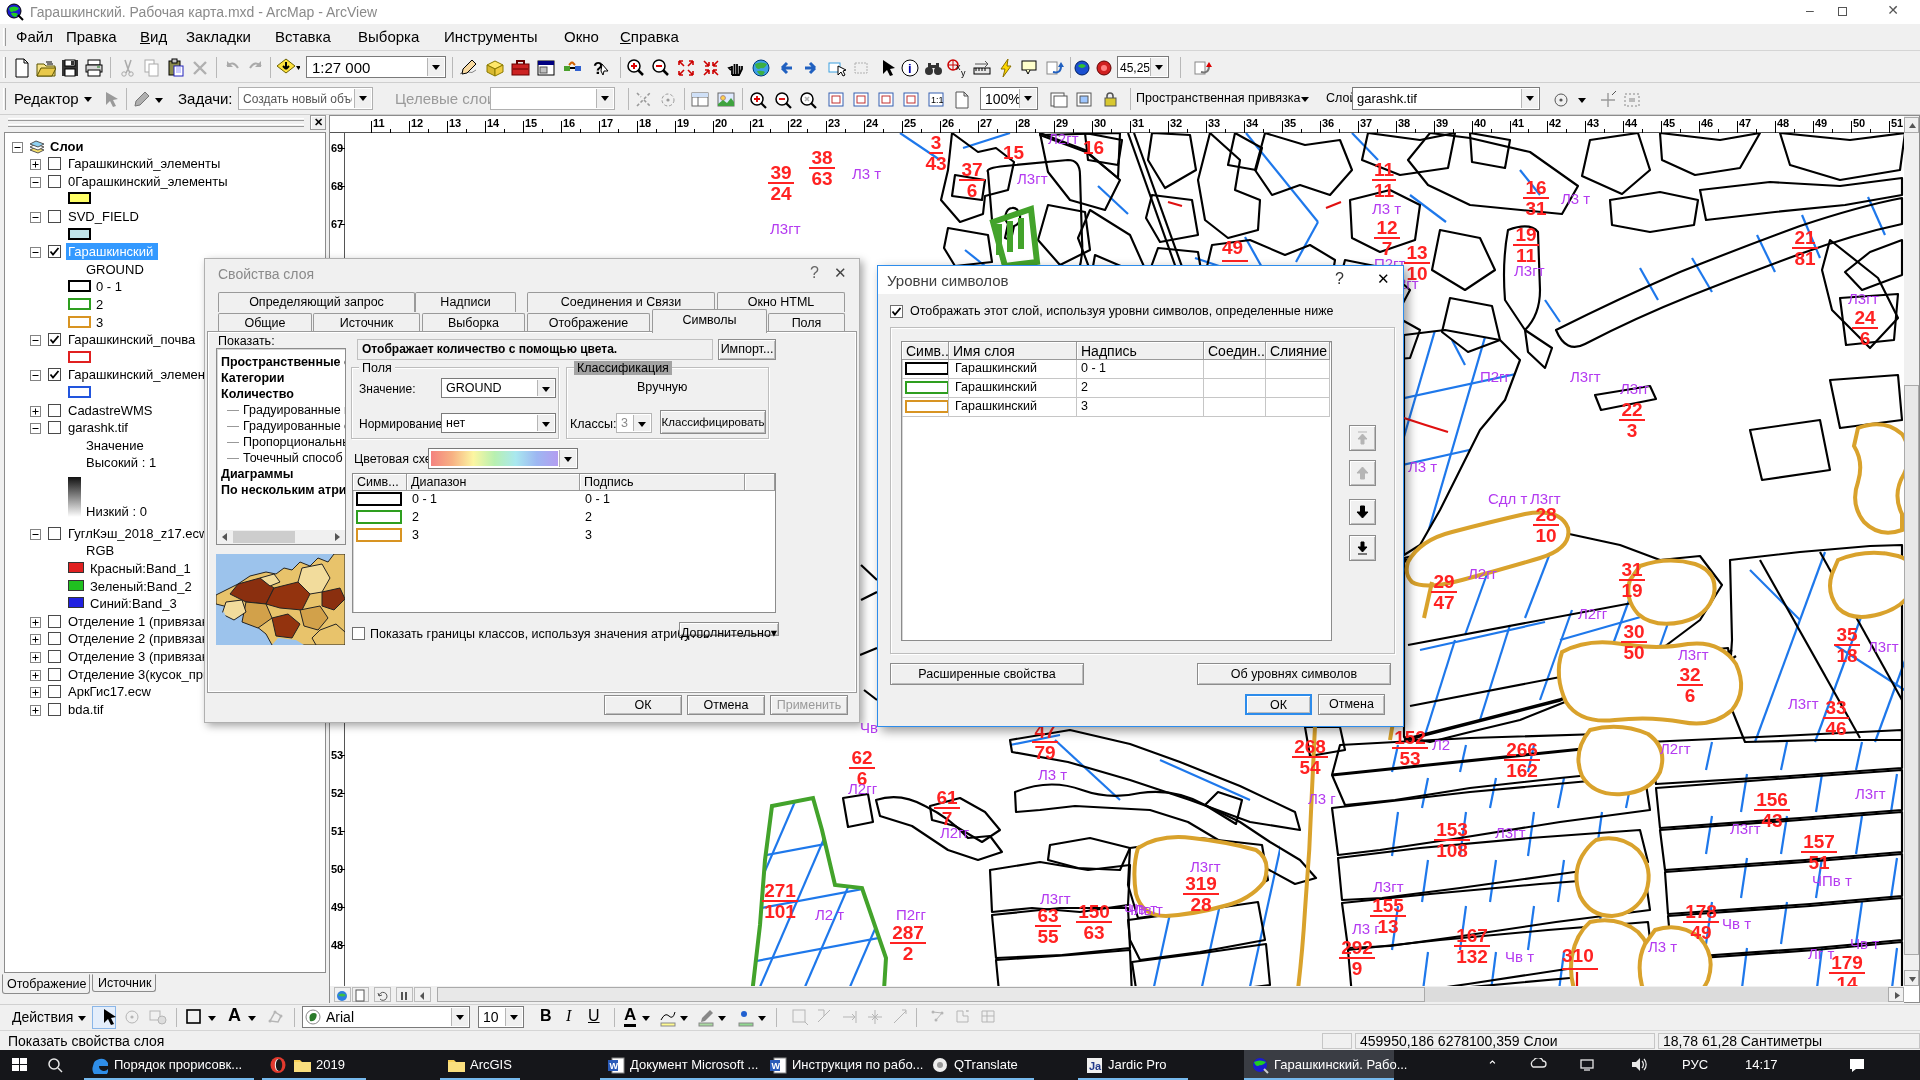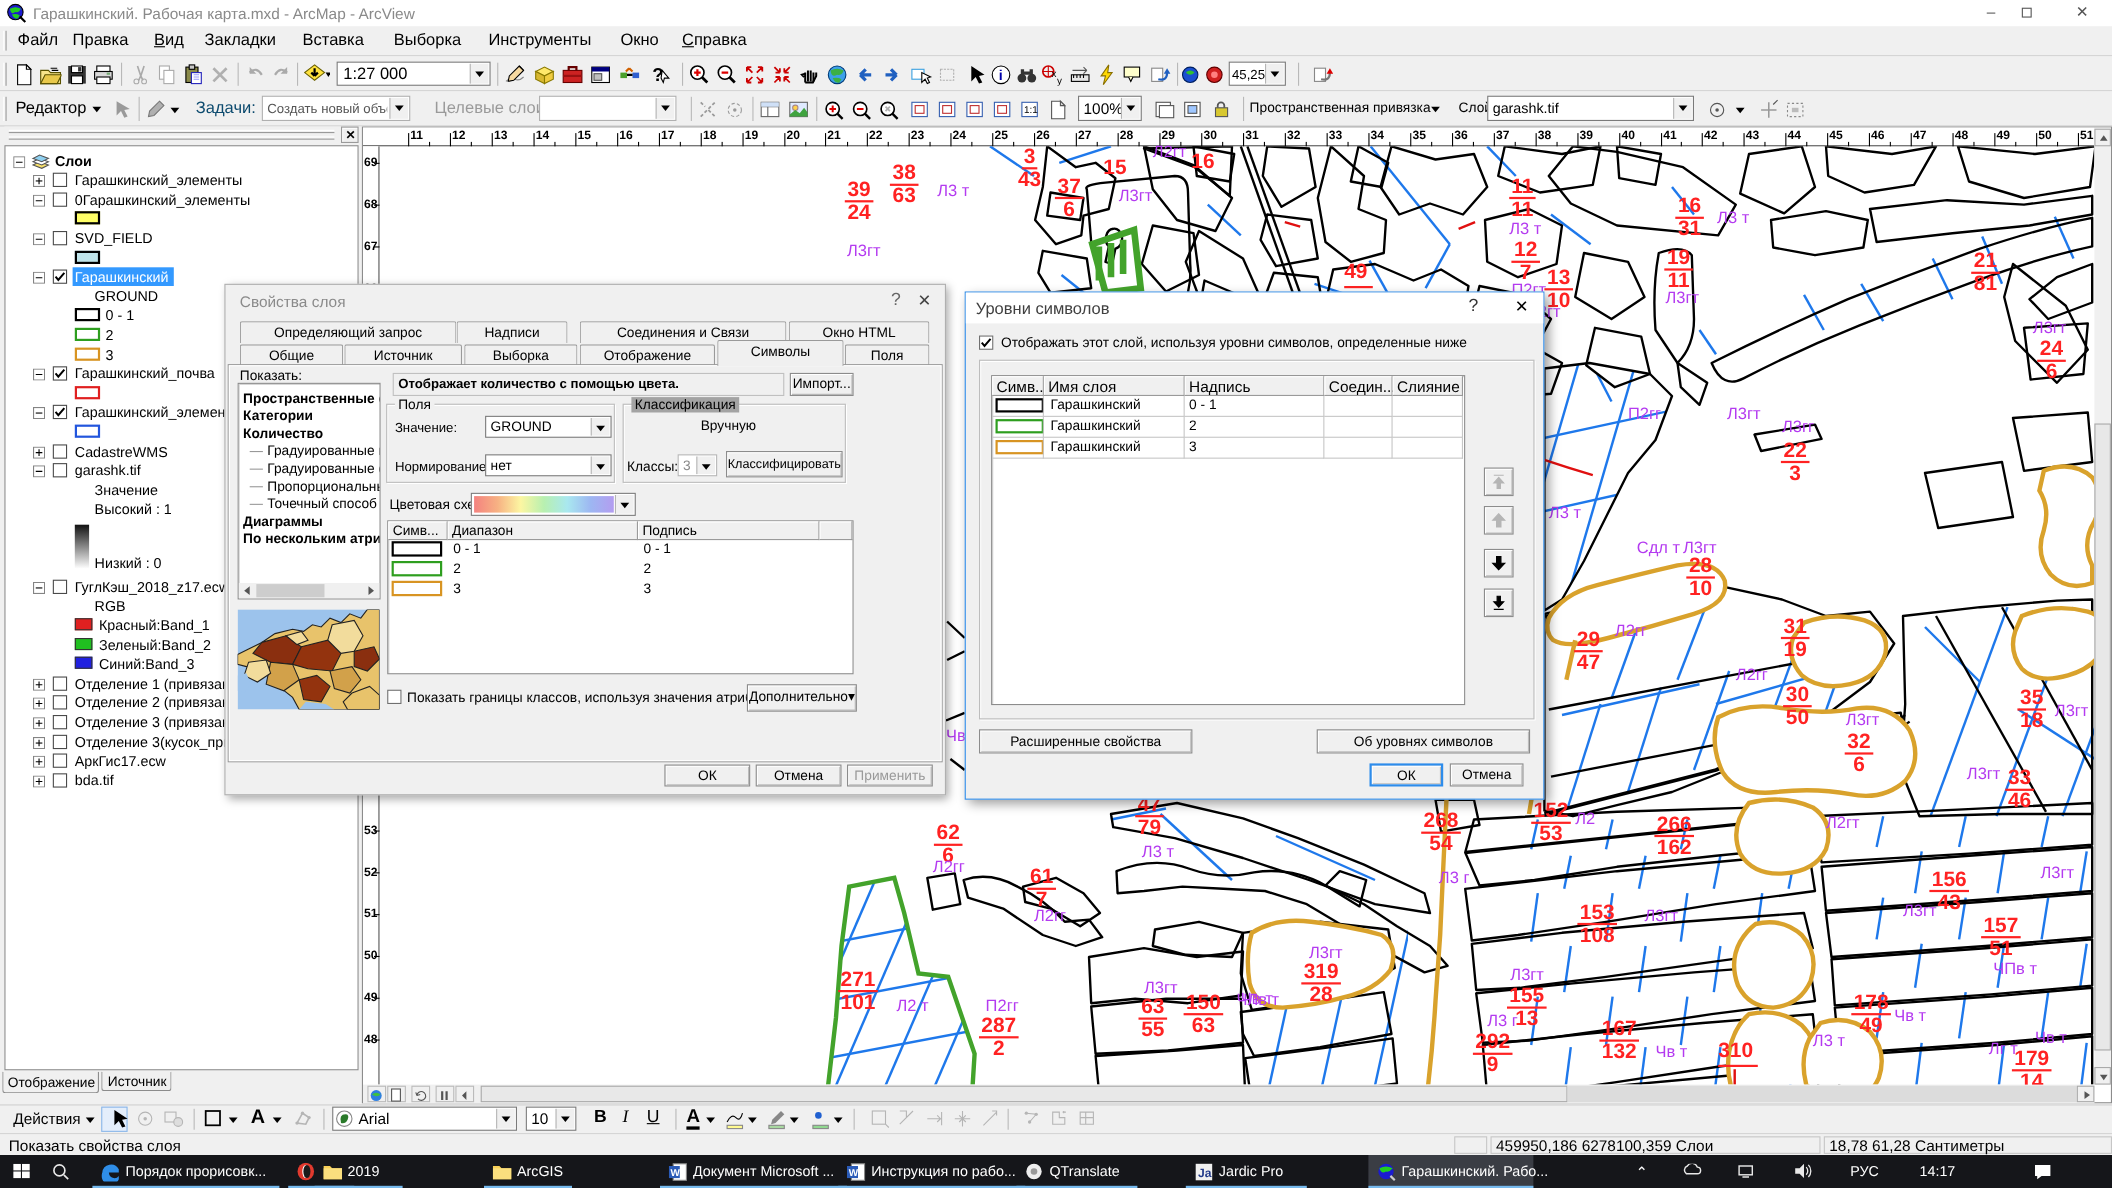--- a/index.html
+++ b/index.html
@@ -240,21 +240,21 @@
 <div class="tx" style="left:14px;top:7px;font-size:15px">Редактор</div>
     <div class="abs" style="left:84px;top:14px;border:4px solid transparent;border-top:5px solid #000"></div>
 <svg class="abs" style="left:100px;top:7px" width="20" height="20">
       <path d="M6,2 l0,13 4,-4 3,6 3,-1 -3,-6 5,-1 z" fill="#9a9a9a"></path>
     </svg>
 <div class="vsep" style="left:126px;top:5px;height:22px"></div>
 <svg class="abs" style="left:132px;top:7px" width="20" height="20">
       <path d="M13,2 l4,4 -9,9 -5,1 1,-5 z" fill="#b0b0b0" stroke="#777"></path>
     </svg>
 <div class="abs" style="left:155px;top:15px;border:4px solid transparent;border-top:5px solid #000"></div>
-<div class="tx" style="left:178px;top:7px;font-size:15px;color:#0c4a6e">Задачи:</div>
+<div class="tx" style="left:178px;top:7px;font-size:15px;color:#000000">Задачи:</div>
 <div class="combo" style="left:238px;top:4px;width:135px;height:23px;border-color:#b0b0b0">
       <div class="ct" style="font-size:12px;color:#555;top:4px">Создать новый объект</div>
       <div class="dd"></div>
     </div>
 <div class="tx" style="left:395px;top:7px;font-size:15px;color:#9a9a9a">Целевые слои:</div>
 <div class="combo" style="left:490px;top:4px;width:125px;height:23px;border-color:#b0b0b0">
       <div class="dd"></div>
     </div>
 <div class="vsep" style="left:628px;top:5px;height:22px"></div>
 <svg class="abs" style="left:634px;top:7px" width="20" height="20">
@@ -1009,21 +1009,21 @@
 <div class="pu" style="left:848px;top:780px">Л2гг</div>
 <div class="frl" style="left:925px;top:788px;width:44px"><b>61</b><br>7</div>
 <div class="pu" style="left:940px;top:824px">Л2гг</div>
 <div class="frl" style="left:1023px;top:722px;width:44px"><b>47</b><br>79</div>
 <div class="pu" style="left:1038px;top:766px">Л3 т</div>
 <div class="frl" style="left:758px;top:881px;width:44px"><b>271</b><br>101</div>
 <div class="pu" style="left:815px;top:906px">Л2 т</div>
 <div class="frl" style="left:886px;top:923px;width:44px"><b>287</b><br>2</div>
 <div class="pu" style="left:896px;top:906px">П2гг</div>
 <div class="pu" style="left:1570px;top:368px">Л3гт</div>
-<div class="pu" style="left:860px;top:661px">Чв</div>
+<div class="pu" style="left:860px;top:719px">Чв</div>
 <div class="abs" style="left:1904px;top:116px;width:15px;height:870px;background:#f0f0f0"></div>
 <div class="tbtn" style="left:1904px;top:117px;width:15px;height:16px;border:1px solid #aaa"><svg width="15" height="16">
       <path d="M4,10 L7.5,5 L11,10 Z" fill="#555"></path>
     </svg></div>
 <div class="tbtn" style="left:1904px;top:385px;width:15px;height:570px;border:1px solid #aaa;background:#e8e8e8"></div>
 <div class="tbtn" style="left:1904px;top:970px;width:15px;height:16px;border:1px solid #aaa"><svg width="15" height="16">
       <path d="M4,6 L7.5,11 L11,6 Z" fill="#555"></path>
     </svg></div>
 <div class="abs" style="left:330px;top:986px;width:1574px;height:17px;background:#f0f0f0"></div>
 <div class="tbtn" style="left:334px;top:987px;width:17px;height:15px;border:1px solid #bbb"><svg width="15" height="15">
@@ -1140,21 +1140,21 @@
 <div class="tx" style="left:412px;top:492px;font-size:12.5px">0 - 1</div>
 <div class="tx" style="left:585px;top:492px;font-size:12.5px">0 - 1</div>
 <div class="abs" style="left:356px;top:510px;width:46px;height:14px;background:#fff;border:2px solid #2e9e1f"></div>
 <div class="tx" style="left:412px;top:510px;font-size:12.5px">2</div>
 <div class="tx" style="left:585px;top:510px;font-size:12.5px">2</div>
 <div class="abs" style="left:356px;top:528px;width:46px;height:14px;background:#fff;border:2px solid #d89422"></div>
 <div class="tx" style="left:412px;top:528px;font-size:12.5px">3</div>
 <div class="tx" style="left:585px;top:528px;font-size:12.5px">3</div>
 <div class="cb" style="left:352px;top:627px"></div>
 <div class="tx" style="left:370px;top:627px;font-size:12.5px">Показать границы классов, используя значения атрибутов</div>
-<div class="btn" style="left:679px;top:622px;width:100px;height:25px;font-size:12.5px;line-height:21px"><u>Д</u>ополнительно▾</div>
+<div class="btn" style="left:679px;top:622px;width:100px;height:14px;font-size:12.5px;line-height:21px"><u>Д</u>ополнительно▾</div>
 <div class="btn" style="left:604px;top:695px;width:78px;height:20px;font-size:12.5px;line-height:18px">ОК</div>
 <div class="btn" style="left:687px;top:695px;width:78px;height:20px;font-size:12.5px;line-height:18px">Отмена</div>
 <div class="btn" style="left:770px;top:695px;width:78px;height:20px;font-size:12.5px;line-height:18px;color:#9a9a9a">Применить</div>
 <div class="abs" style="left:877px;top:265px;width:527px;height:462px;background:#f0f0f0;border:1px solid #2d8ceb;box-shadow:4px 4px 10px rgba(0,0,0,0.4)"></div>
 <div class="abs" style="left:878px;top:266px;width:525px;height:28px;background:#fff"></div>
 <div class="tx" style="left:887px;top:272px;font-size:15px;color:#404040">Уровни символов</div>
 <div class="tx" style="left:1335px;top:270px;font-size:16px;color:#333">?</div>
 <div class="tx" style="left:1377px;top:270px;font-size:15px;color:#000">✕</div>
 <div class="cb" style="left:890px;top:305px"></div>
 <svg class="abs" style="left:890px;top:305px" width="13" height="13">

